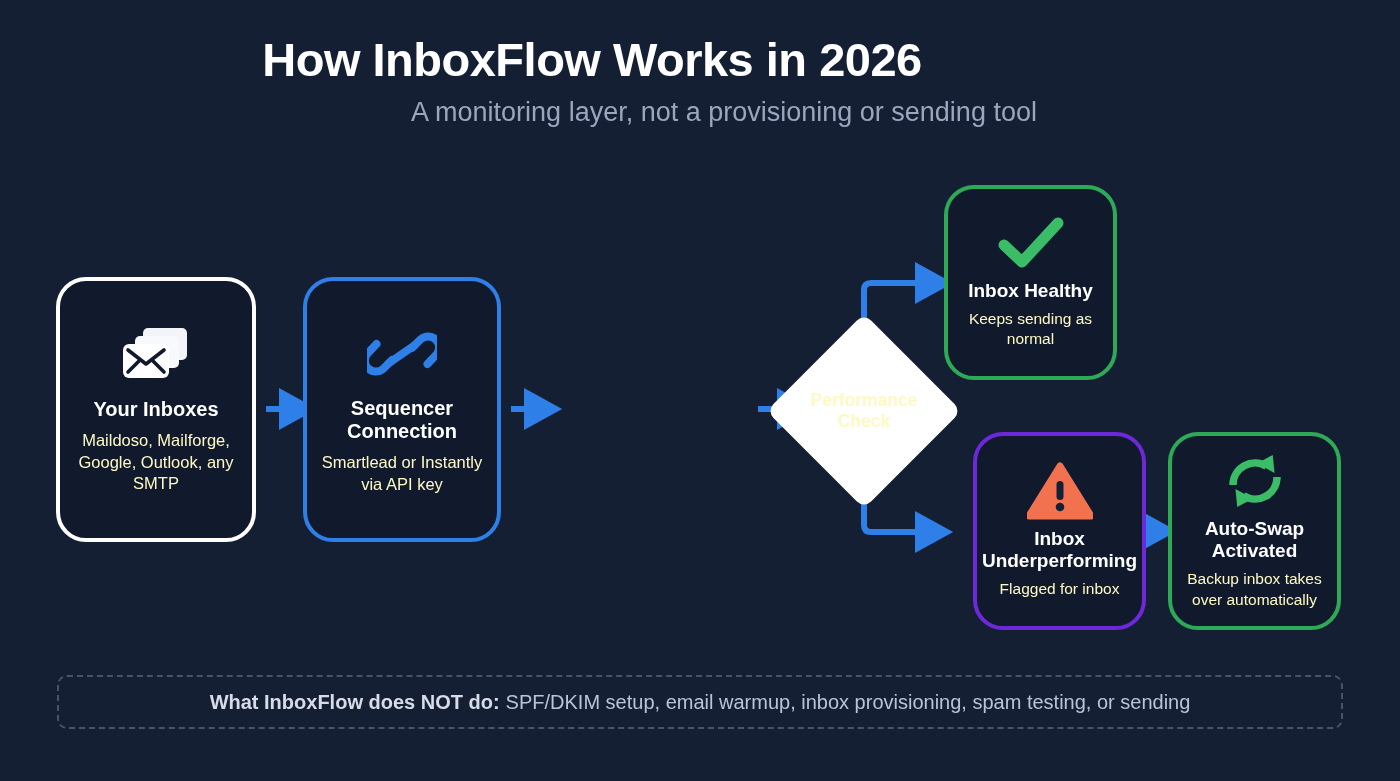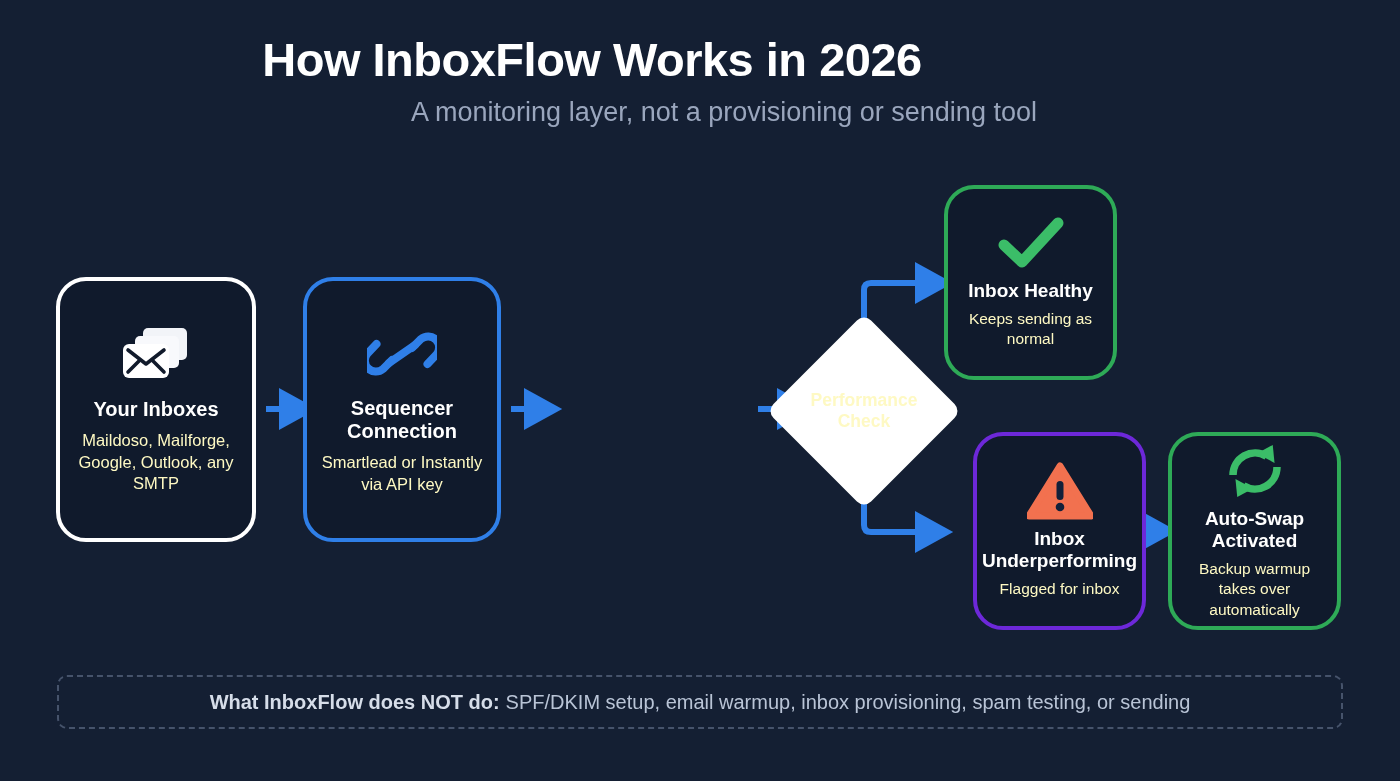--- a/index.html
+++ b/index.html
@@ -228,21 +228,21 @@
         <g fill="none" stroke="#3bbd68" stroke-width="7.5" stroke-linecap="butt">
           <path d="M9,33 a22,22 0 0 1 33.5,-18.8"></path>
           <path d="M53,25 a22,22 0 0 1 -33.5,18.8"></path>
         </g>
         <path d="M45,2 L55,17 L35,17 Z" fill="#3bbd68" transform="rotate(28 45 10)"></path>
         <path d="M17,56 L7,41 L27,41 Z" fill="#3bbd68" transform="rotate(28 17 48)"></path>
       </svg>
     </div>
     <div class="n-title multiline" style="white-space: pre-line;">Auto-Swap
 Activated</div>
-    <div class="n-desc">Backup warmup takes over automatically</div>
+    <div class="n-desc">Backup inbox takes over automatically</div>
   </div>
 
   <div id="footer-note">
     <span class="strong">What InboxFlow does NOT do:</span>
     <span>SPF/DKIM setup, email warmup, inbox provisioning, spam testing, or sending</span>
   </div>
 
 </div>
 
 </body></html>

